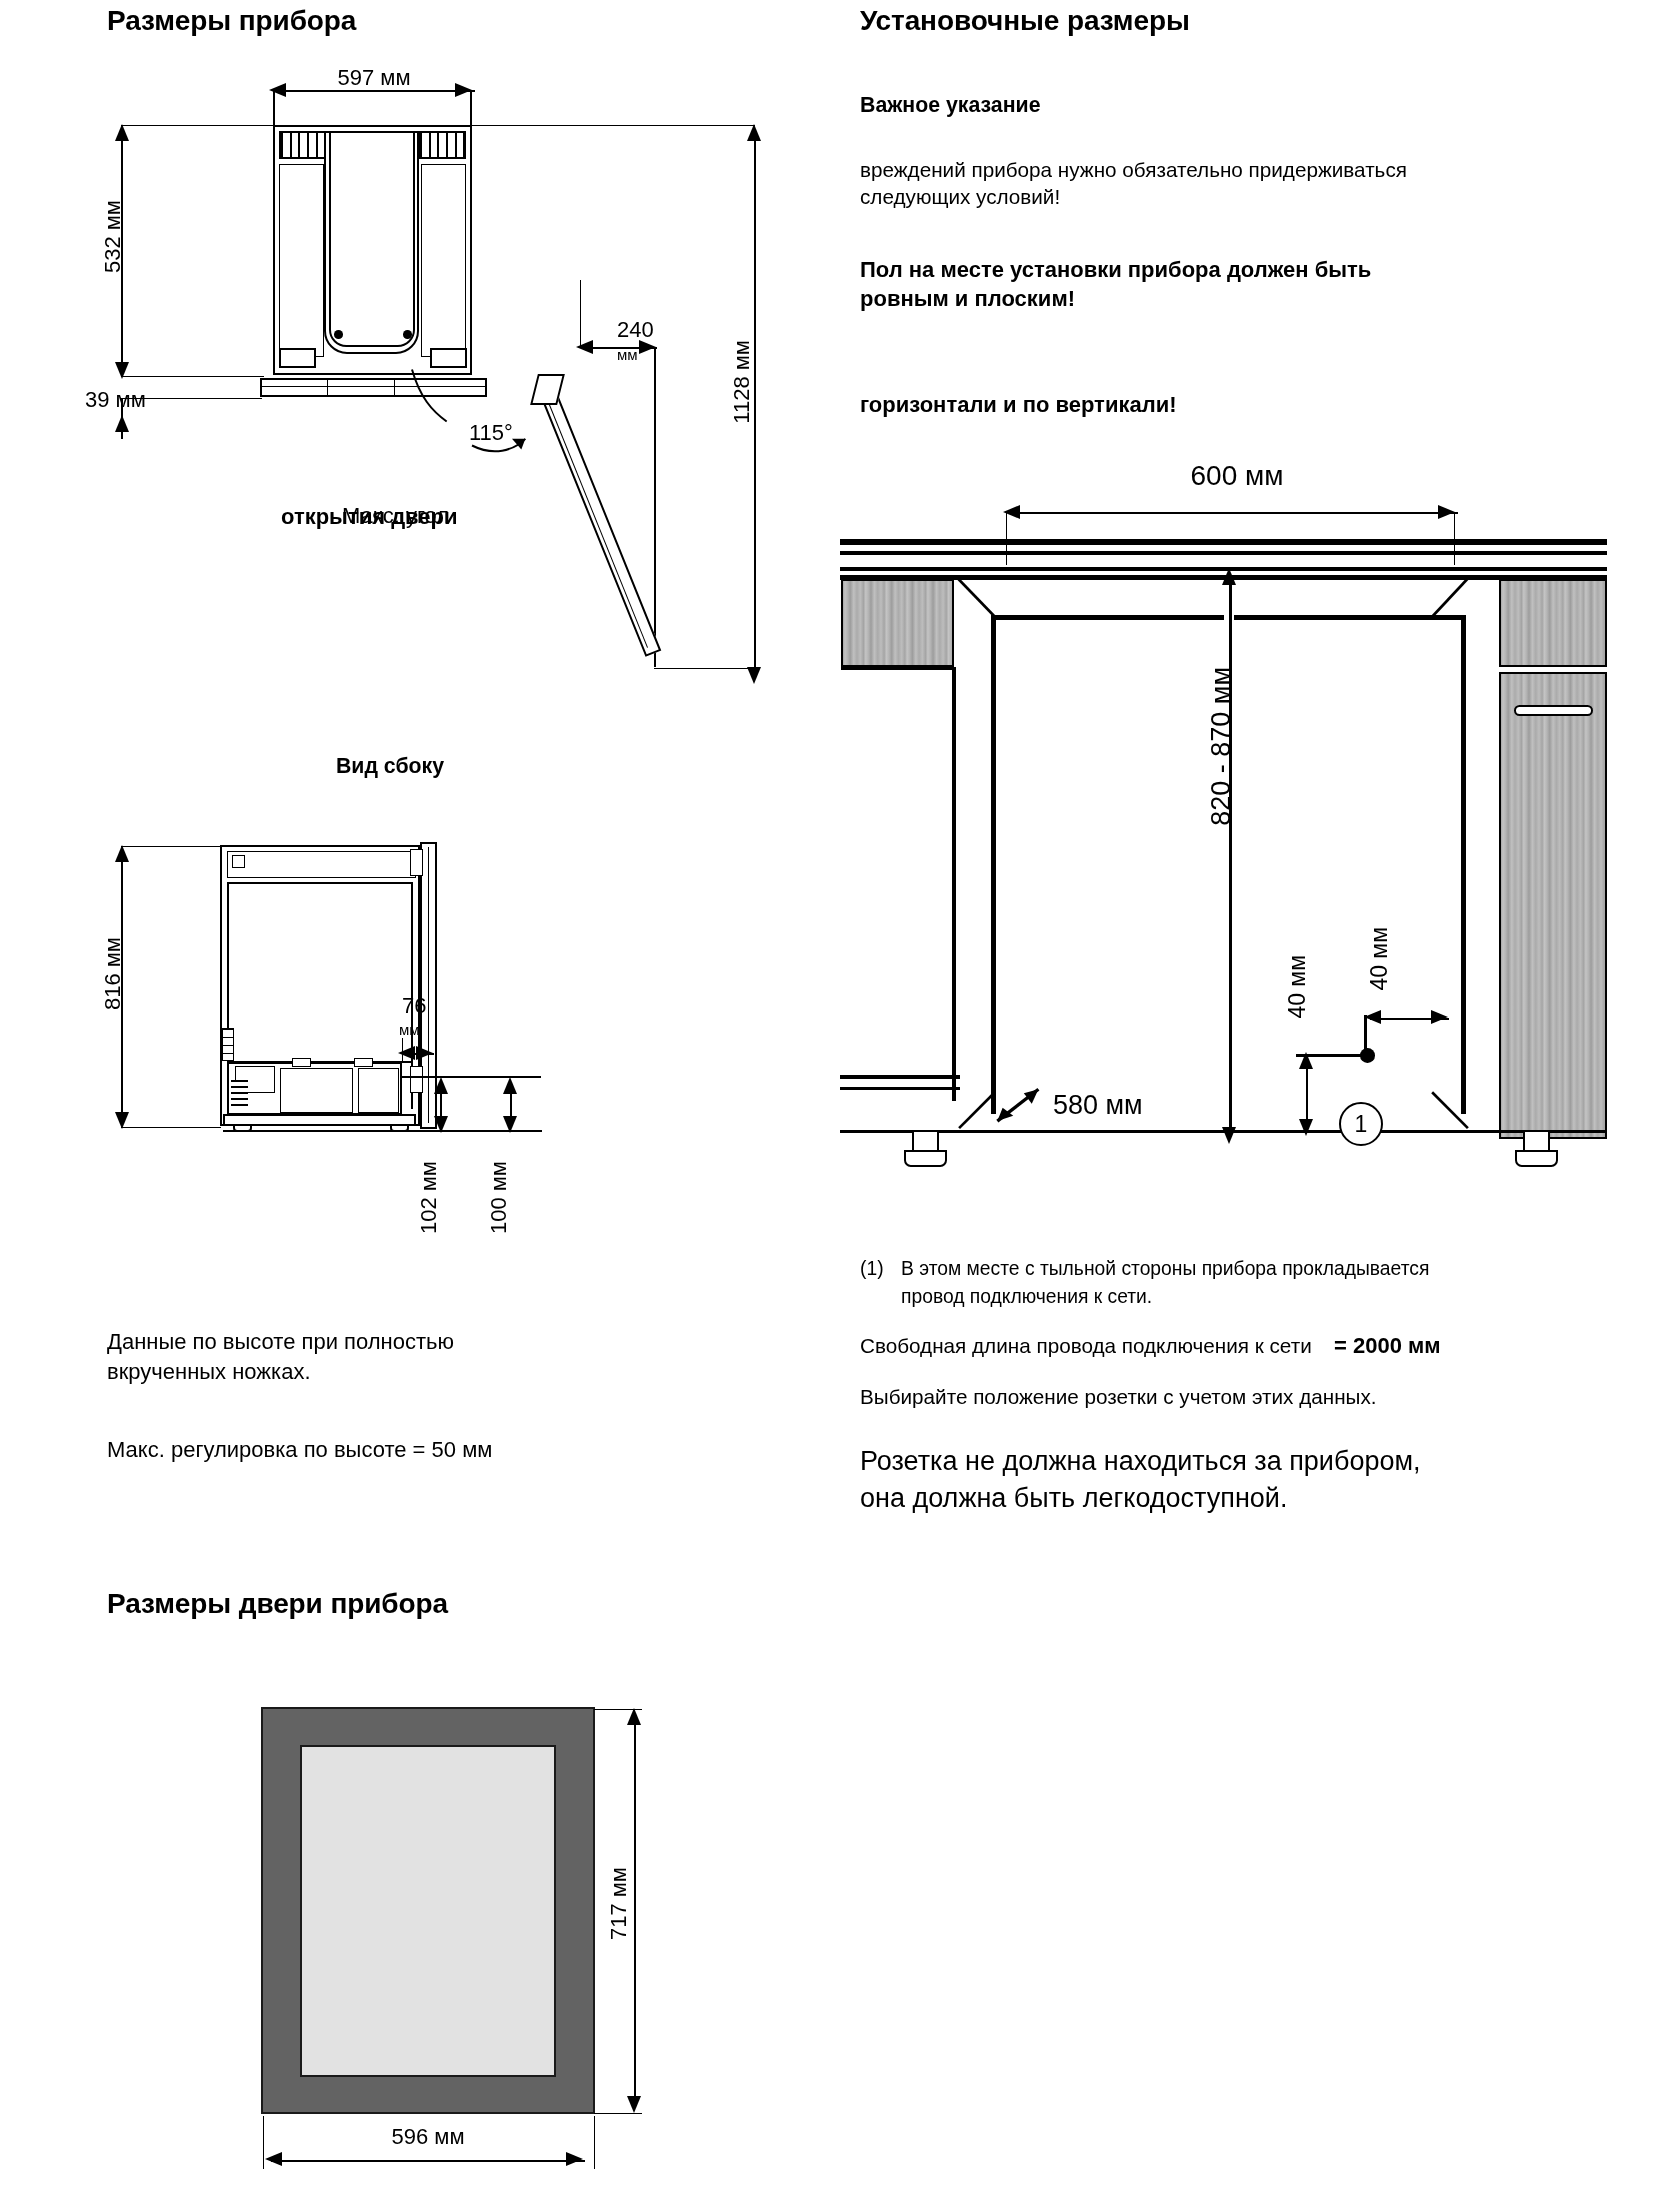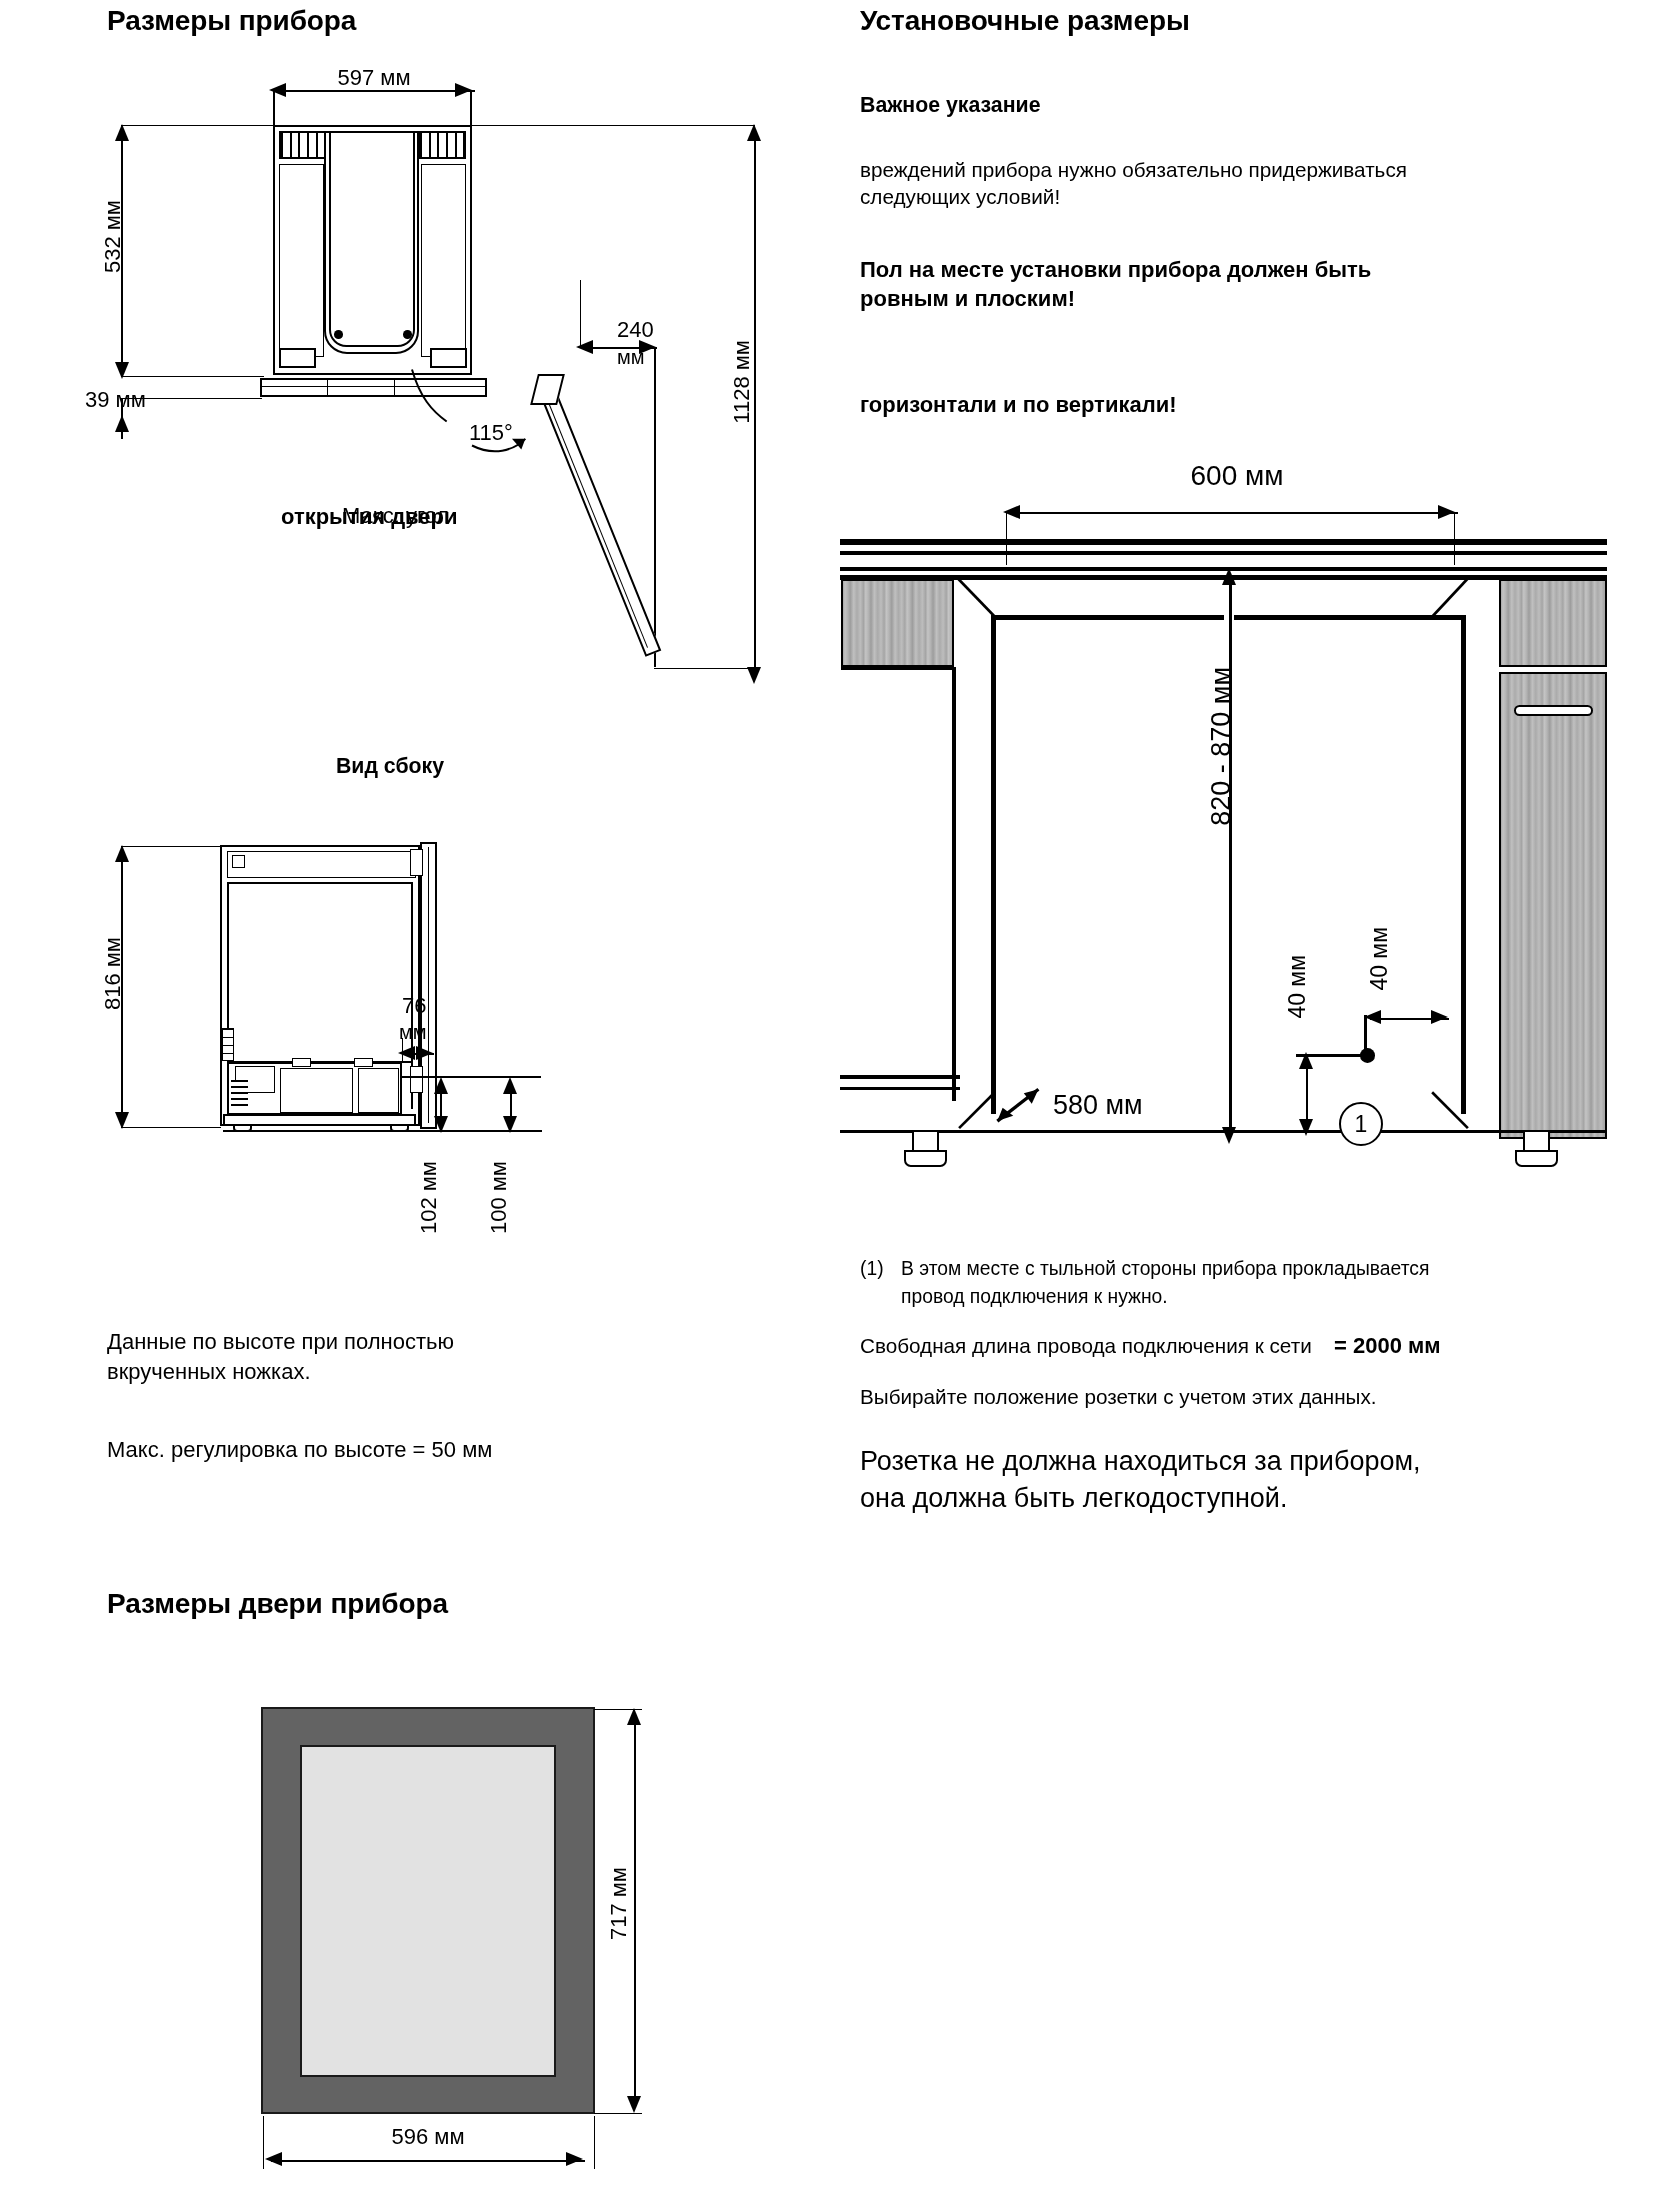--- a/index.html
+++ b/index.html
@@ -27,21 +27,21 @@
   .body-bold {
     font-size:22px; font-weight:bold; line-height:1.32;
   }
   .big-bold {
     font-size:27px; line-height:1.35;
   }
   .note-txt { font-size:19.3px; line-height:1.30; }
   .dim {
     font-size:22px; font-family:"Liberation Sans", sans-serif;
   }
-  .dim-sm { font-size:20px; }
+  .dim-sm { font-size:15px; }
   .vert {
     writing-mode:vertical-rl; transform:rotate(180deg);
     white-space:nowrap;
   }
   .abs { position:absolute; }
   .justify { text-align:justify; text-align-last:left; }
 
   
   .hline { position:absolute; height:2px; background:#000; }
   .vline { position:absolute; width:2px; background:#000; }
@@ -366,21 +366,21 @@
     <div class="abs vert" style="left:546px; top:467px; font-size:23px;">40 мм</div>
     <div class="hline" style="left:550px; top:558px; width:79px;"></div>
     <div class="arr-l" style="left:544px; top:550px;"></div>
     <div class="arr-r" style="left:611px; top:550px;"></div>
 
     <div class="circle-num" style="left:519px; top:642px; width:44px; height:44px;">1</div>
   </div>
 
   <div class="abs note-txt" style="left:860px; top:1256px;">(1)</div>
   <div class="abs note-txt" style="left:901px; top:1256px;">В этом месте с тыльной стороны прибора прокладывается</div>
-  <div class="abs note-txt" style="left:901px; top:1284px;">провод подключения к нужно.</div>
+  <div class="abs note-txt" style="left:901px; top:1284px;">провод подключения к сети.</div>
 
   <div class="abs" style="left:860px; top:1334px; font-size:20.7px;">Свободная длина провода подключения к сети</div>
   <div class="abs" style="left:1334px; top:1333px; font-size:22px; font-weight:bold;">= 2000 мм</div>
 
   <div class="abs" style="left:860px; top:1385px; font-size:20.7px;">Выбирайте положение розетки с учетом этих данных.</div>
 
   <div class="abs big-bold" style="left:860px; top:1443px;">Розетка не должна находиться за прибором,</div>
   <div class="abs big-bold" style="left:860px; top:1480px;">она должна быть легкодоступной.</div>
 
 </div>

